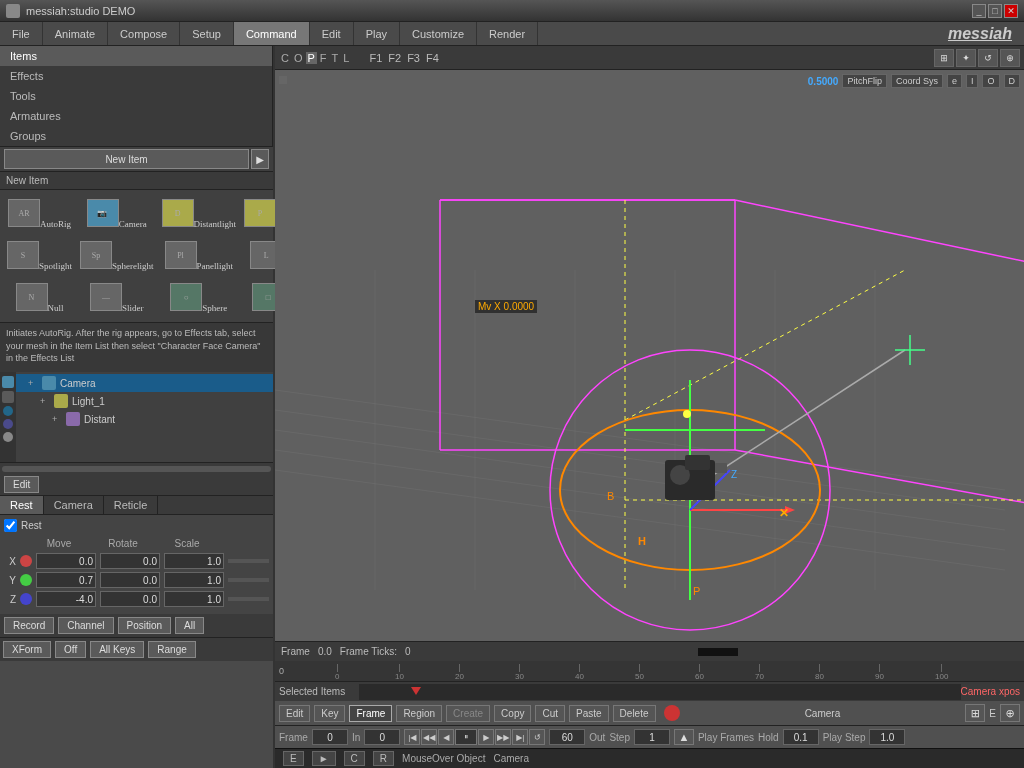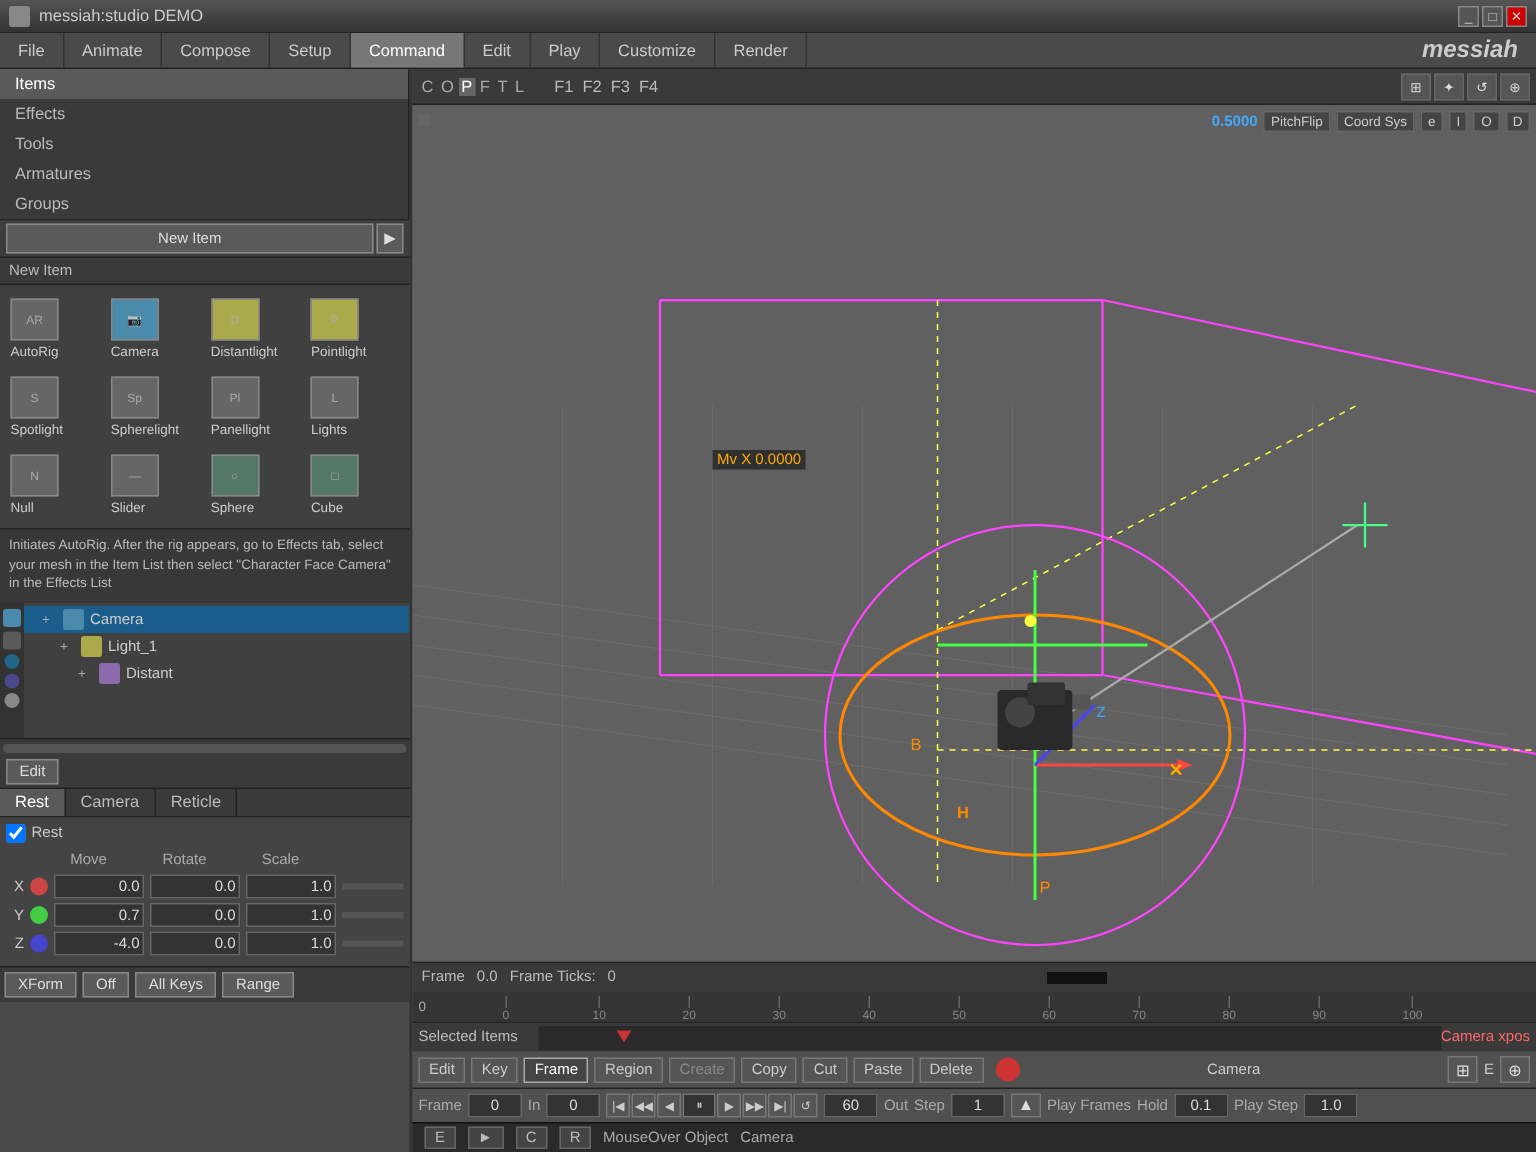--- a/index.html
+++ b/index.html
@@ -48,20 +48,21 @@
     }
     .menu-logo {
       margin-left: auto;
       padding: 0 12px;
       display: flex;
       align-items: center;
       font-style: italic;
       font-weight: bold;
       font-size: 16px;
       color: #ccc;
+      text-decoration: underline;
     }
 
     
     #main {
       display: flex;
       height: calc(768px - 22px - 24px);
     }
 
     
     #left-panel {
@@ -127,26 +128,27 @@
     }
     .item-grid {
       display: grid;
       grid-template-columns: repeat(4, 1fr);
       gap: 2px;
       padding: 4px;
       background: #404040;
     }
     .grid-item {
       display: flex;
-      flex-direction: column;
-      align-items: flex-start;
+      flex-direction: row;
+      align-items: flex-end;
       justify-content: center;
       padding: 4px 2px;
       cursor: pointer;
       border: 1px solid transparent;
+      font-family: Liberation Serif, serif;
     }
     .grid-icon {
       width: 32px; height: 28px;
       background: #666;
       border: 1px solid #888;
       margin-bottom: 2px;
       display: flex; align-items: center; justify-content: center;
       font-size: 8px; color: #aaa;
     }
     .grid-label { font-size: 9px; color: #ccc; text-align: center; }
@@ -641,20 +643,26 @@
       <div class="xform-row">
         <span class="xform-label">Z</span>
         <div class="color-dot" style="background:#4444cc;"></div>
         <input class="xform-field" type="text" value="-4.0" style="">
         <input class="xform-field" type="text" value="0.0" style="">
         <input class="xform-field" type="text" value="1.0" style="">
         <div class="xform-slider"></div>
       </div>
     </div>
 
+    <div class="action-row">
+      <button class="action-btn">Record</button>
+      <button class="action-btn">Channel</button>
+      <button class="action-btn">Position</button>
+      <button class="action-btn">All</button>
+    </div>
 
     <div class="xform-row2">
       <button class="action-btn">XForm</button>
       <button class="action-btn">Off</button>
       <button class="action-btn">All Keys</button>
       <button class="action-btn">Range</button>
     </div>
 
   </div>
 

